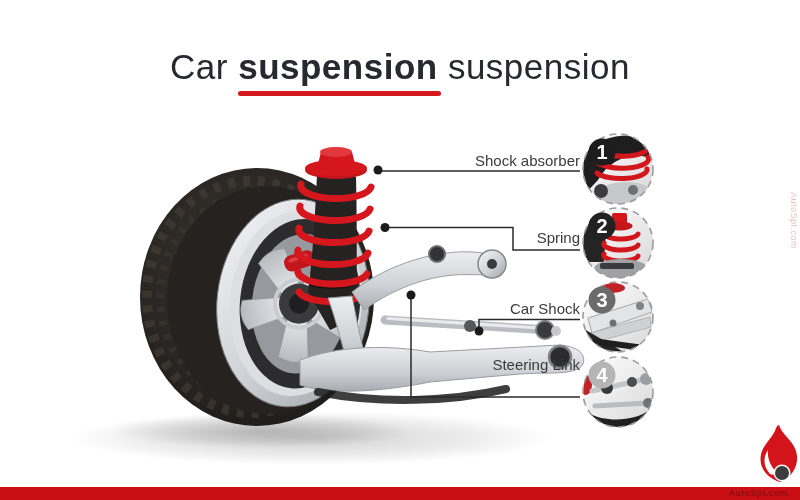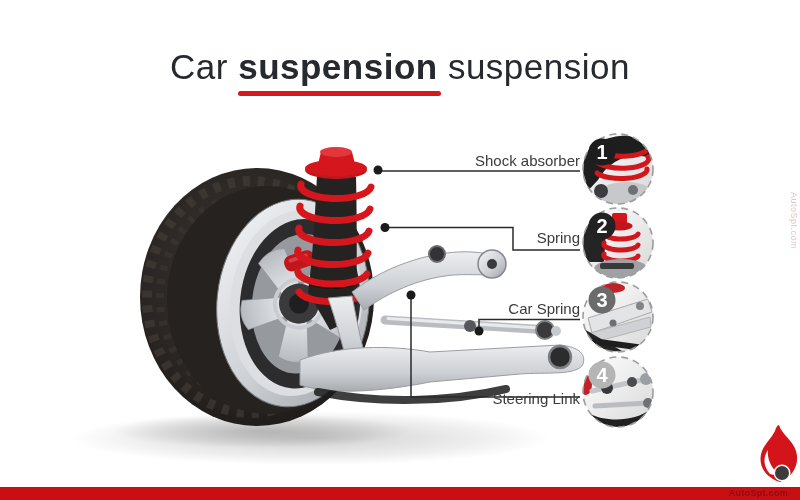--- a/index.html
+++ b/index.html
@@ -16,21 +16,21 @@
 
   
   svg.scene{position:absolute;left:0;top:0;}
 
   
   .callout-label{position:absolute;right:220px;text-align:right;
         font-size:15px;color:#3b3b3b;line-height:18px;white-space:nowrap;}
   .lbl-1{top:152px;}
   .lbl-2{top:229px;text-align:center;}
   .lbl-3{top:300px;}
-  .lbl-4{top:390px;margin-left:12px;}
+  .lbl-4{top:356px;margin-left:12px;}
 
   
   .side-mark{position:absolute;right:1px;top:192px;writing-mode:vertical-rl;
         font-size:9px;color:rgba(190,40,40,.30);letter-spacing:.5px;}
 
   
   .bottom-bar{position:absolute;left:0;bottom:0;width:800px;height:13px;
         background:#c90f14;display:flex;align-items:center;justify-content:flex-end;}
   .bottom-bar span{font-size:9px;font-weight:bold;color:#8a0e10;
         padding-right:12px;letter-spacing:.3px;line-height:13px;}
@@ -260,21 +260,21 @@
     <g transform="translate(752,424)">
       <path d="M 27 1 C 30 11 40 15 44 27 C 48 40 41 53 28 58 C 13 53 5 41 10 27 C 13 19 22 12 24 4 C 25 2 26 1 27 1 Z" fill="#d3141a"></path>
       <path d="M 18 50 C 11 42 11 33 16 26 C 15 35 19 43 26 50 C 23 51 20 51 18 50 Z" fill="#ffffff"></path>
       <circle cx="30" cy="49" r="8.5" fill="#ffffff"></circle>
       <circle cx="30" cy="49" r="7" fill="#3c3c3c"></circle>
     </g>
   </svg>
 
   <div class="callout-label lbl-1">Shock absorber</div>
   <div class="callout-label lbl-2">Spring</div>
-  <div class="callout-label lbl-3">Car Spring</div>
+  <div class="callout-label lbl-3">Car Shock</div>
   <div class="callout-label lbl-4">Steering Link</div>
 
   <div class="side-mark">AutoSpt.com</div>
 
   <div class="bottom-bar">
     <span>AutoSpt.com</span>
   </div>
 
 </div>
 

